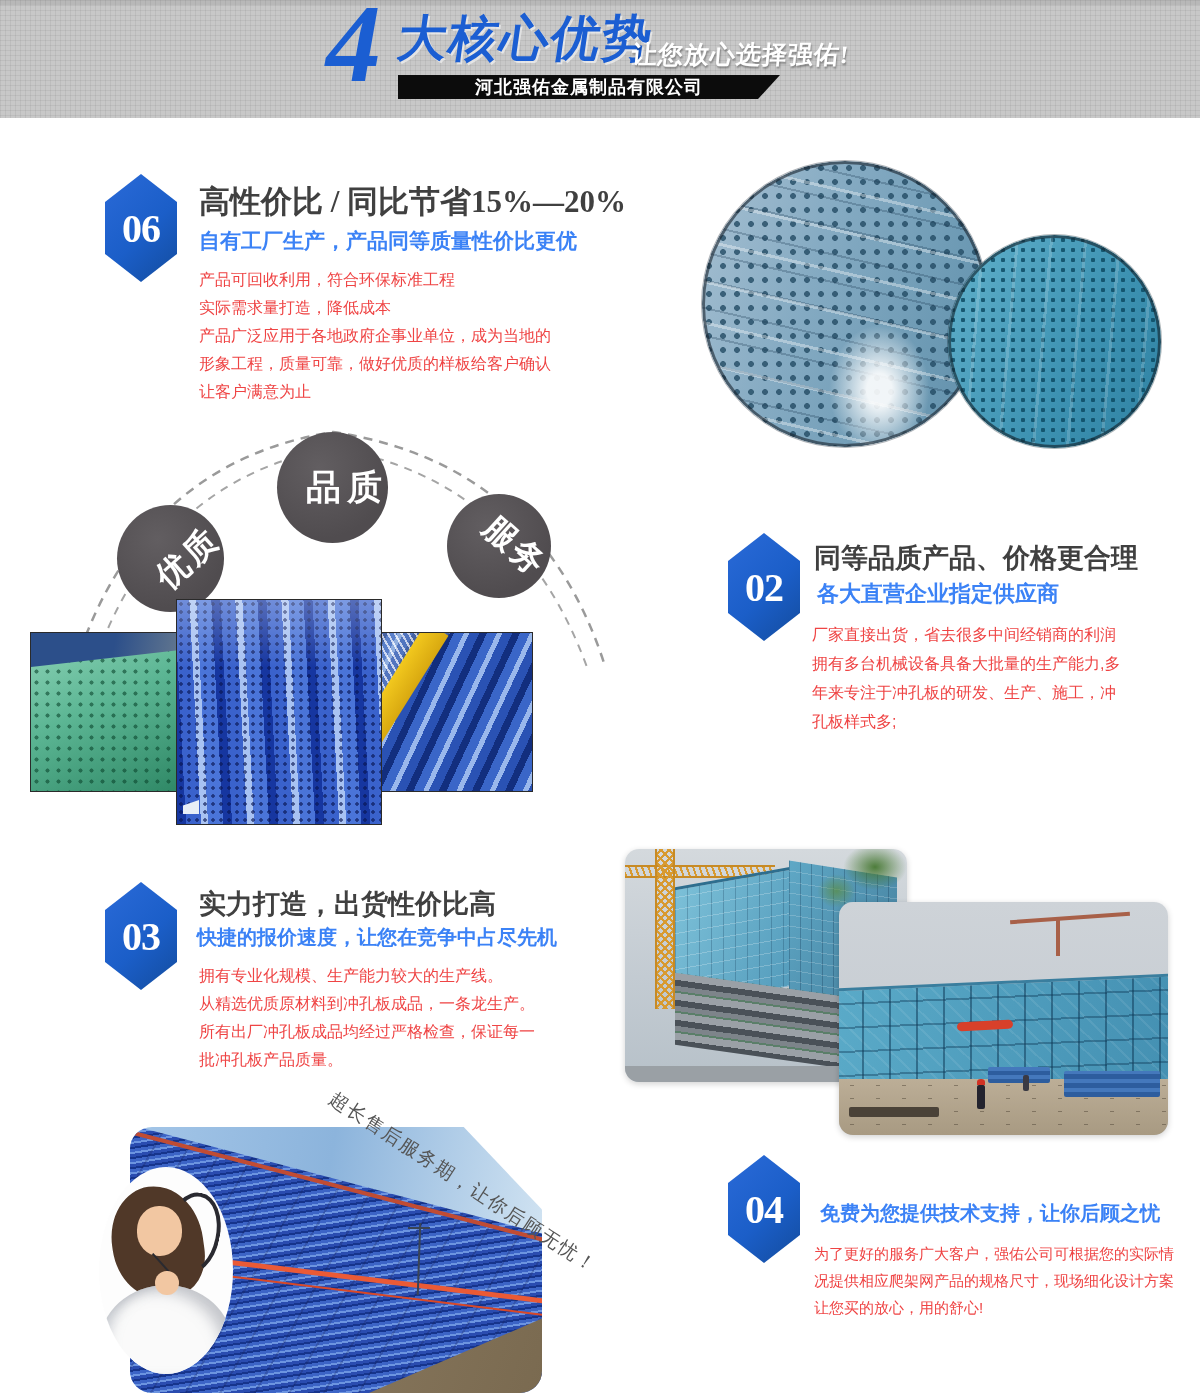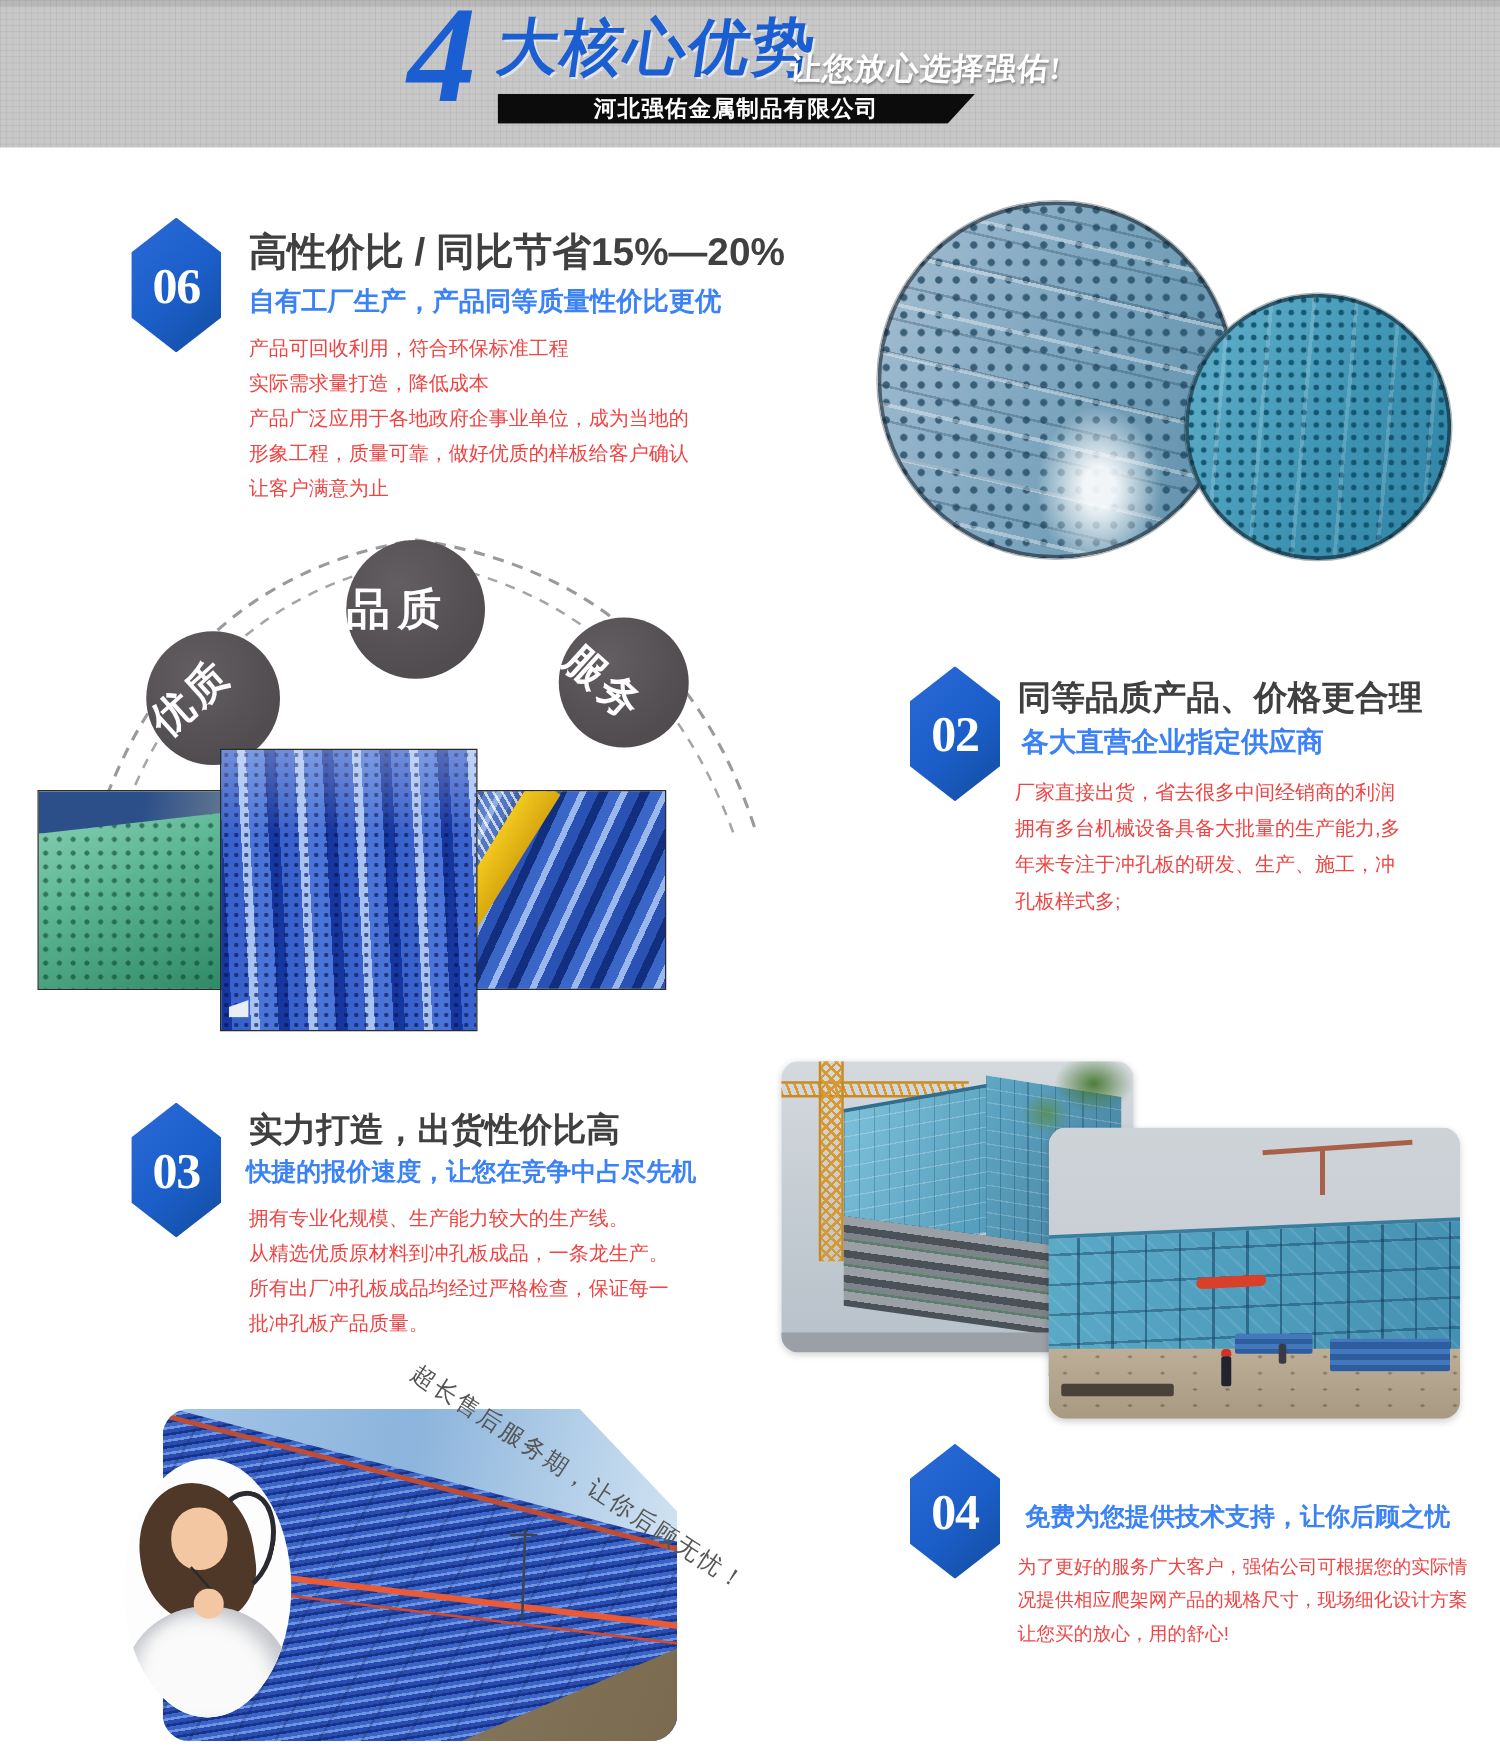--- a/index.html
+++ b/index.html
@@ -28,21 +28,21 @@
 
   
   .hex{width:72px;height:108px;background:linear-gradient(135deg,#2a6ad8 0%,#1b5ec8 55%,#134c9e 100%);
        clip-path:polygon(50% 0,100% 26%,100% 74%,50% 100%,0 74%,0 26%);
        display:flex;align-items:center;justify-content:center;}
   .hex span{color:#ffffff;font-family:"Liberation Serif",serif;font-weight:bold;
             font-size:40px;letter-spacing:-1px;}
 
   
   .sec-title{font-weight:bold;color:#404040;white-space:nowrap;}
-  .t-sans{font-family:Liberation Sans, sans-serif;}
+  .t-sans{font-family:Liberation Serif, serif;}
   .t-serif{font-family:Liberation Sans, sans-serif;}
   .sec-sub{font-family:"Liberation Serif",serif;font-weight:bold;color:#3b82f6;white-space:nowrap;}
   .sec-body{color:#ef4444;white-space:pre-line;}
 
   .s1-hex{left:105px;top:174px;}
   .s1-title{left:199px;top:181px;font-size:31px;}
   .s1-sub{left:199px;top:227px;font-size:21px;}
   .s1-body{left:199px;top:266px;font-size:16px;line-height:28px;width:460px;}
 
   .s2-hex{left:728px;top:533px;}
@@ -56,21 +56,21 @@
   .s3-body{left:199px;top:962px;font-size:16px;line-height:28px;width:460px;}
 
   .s4-hex{left:728px;top:1155px;}
   .s4-title{left:814px;top:1158px;font-size:26px;}
   .s4-sub{left:820px;top:1200px;font-size:20px;}
   .s4-body{left:814px;top:1240px;font-size:15px;line-height:27px;width:375px;}
 
   
   .arc-svg{left:20px;top:418px;width:640px;height:260px;z-index:1;}
   .gcircle{border-radius:50%;background:radial-gradient(circle at 38% 32%,#625e61,#504c4f 70%);
-           display:flex;align-items:center;justify-content:flex-start;z-index:2;}
+           display:flex;align-items:center;justify-content:flex-end;z-index:2;}
   .gcircle span{color:#ffffff;font-weight:bold;}
   .badge-left{left:117px;top:505px;width:107px;height:107px;}
   .badge-left span{font-size:33px;letter-spacing:3px;transform:rotate(-42deg);}
   .badge-center{left:277px;top:432px;width:111px;height:111px;}
   .badge-center span{font-size:35px;letter-spacing:6px;}
   .badge-right{left:447px;top:494px;width:104px;height:104px;}
   .badge-right span{font-size:33px;letter-spacing:3px;transform:rotate(42deg);}
 
   
   .pimg{border:1px solid #2a2a2a;z-index:3;}

